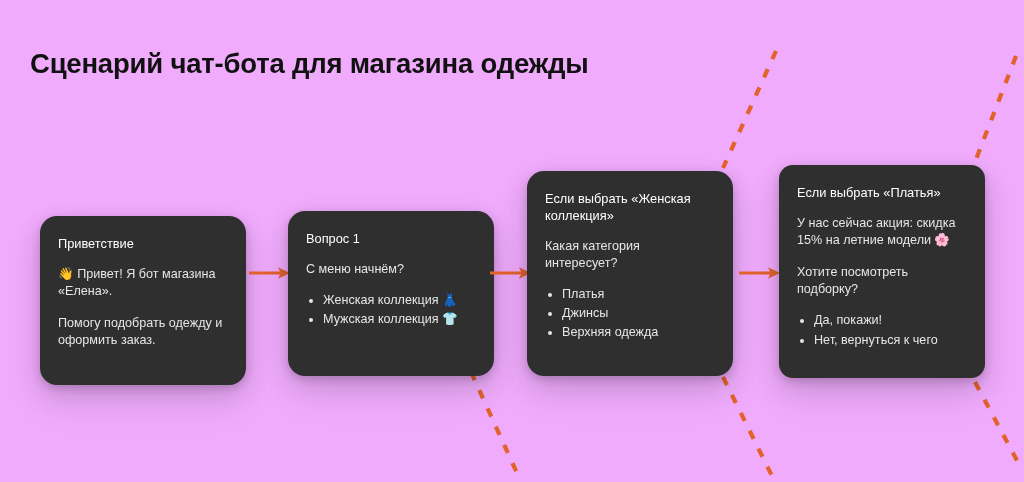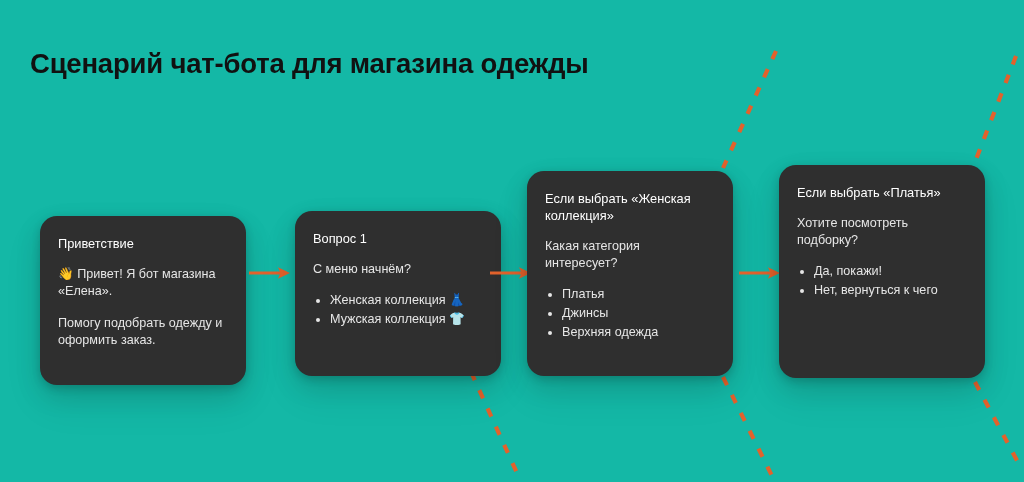--- a/index.html
+++ b/index.html
@@ -7,21 +7,21 @@
     padding: 0;
     background: #ffffff;
   }
   body {
     font-family: "Liberation Sans", "DejaVu Sans", sans-serif;
   }
   #canvas {
     position: relative;
     width: 1024px;
     height: 482px;
-    background: #14b8a6;
+    background: #f0abfc;
     overflow: hidden;
   }
 
   
   .dotted-layer {
     position: absolute;
     left: 0; top: 0;
     width: 1024px;
     height: 482px;
     pointer-events: none;
@@ -103,21 +103,21 @@
     <div class="card-title">Приветствие</div>
     <p class="card-body">👋 Привет! Я бот магазина «Елена».</p>
     <p class="card-body">Помогу подобрать одежду и оформить заказ.</p>
   </div>
 
   <svg class="arrow" style="left:249px; top:266px; width:42px;" viewBox="0 0 42 14" width="42" height="14">
     <line x1="0" y1="7" x2="33" y2="7" stroke="#e2622c" stroke-width="3.1"></line>
     <path d="M41 7 L29 1.3 L31.5 7 L29 12.7 Z" fill="#e2622c"></path>
   </svg>
 
-  <div class="card" style="left:288px; top:211px; width:206px; height:165px;margin-left:7px;">
+  <div class="card" style="left:288px; top:211px; width:206px; height:165px;">
     <div class="card-title">Вопрос 1</div>
     <p class="card-body">С меню начнём?</p>
     <ul class="card-list">
       <li>Женская коллекция 👗</li>
       <li>Мужская коллекция 👕</li>
     </ul>
   </div>
 
   <svg class="arrow" style="left:490px; top:266px; width:42px;" viewBox="0 0 42 14" width="42" height="14">
     <line x1="0" y1="7" x2="33" y2="7" stroke="#e2622c" stroke-width="3.1"></line>
@@ -132,22 +132,23 @@
       <li>Джинсы</li>
       <li>Верхняя одежда</li>
     </ul>
   </div>
 
   <svg class="arrow" style="left:739px; top:266px; width:42px;" viewBox="0 0 42 14" width="42" height="14">
     <line x1="0" y1="7" x2="33" y2="7" stroke="#e2622c" stroke-width="3.1"></line>
     <path d="M41 7 L29 1.3 L31.5 7 L29 12.7 Z" fill="#e2622c"></path>
   </svg>
 
-  <div class="card" style="left:779px; top:165px; width:206px; height:213px;">
+  <div class="card" style="left:779px; top:165px; width:206px; height:213px;border-radius:14px;">
     <div class="card-title">Если выбрать «Платья»</div>
+    <p class="card-body"> У нас сейчас акция: скидка 15% на летние модели 🌸</p>
     <p class="card-body"> Хотите посмотреть подборку?</p>
     <ul class="card-list">
       <li>Да, покажи!</li>
       <li>Нет, вернуться к чего</li>
     </ul>
   </div>
 
 </div>
 
 </body></html>

